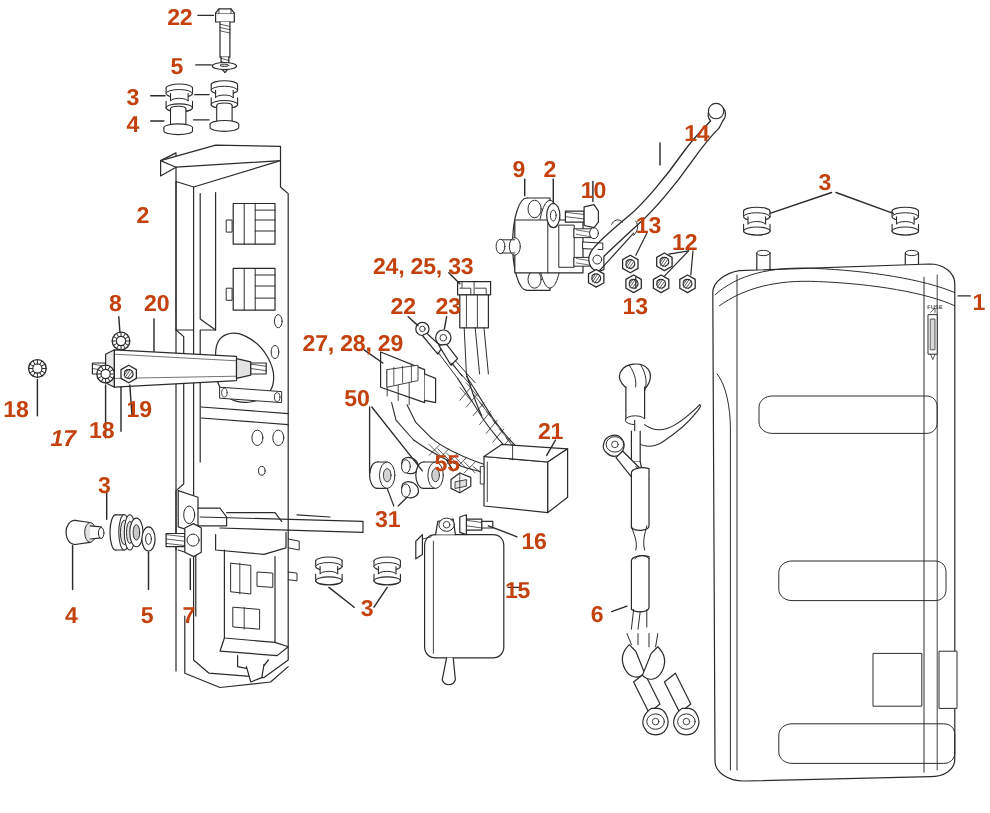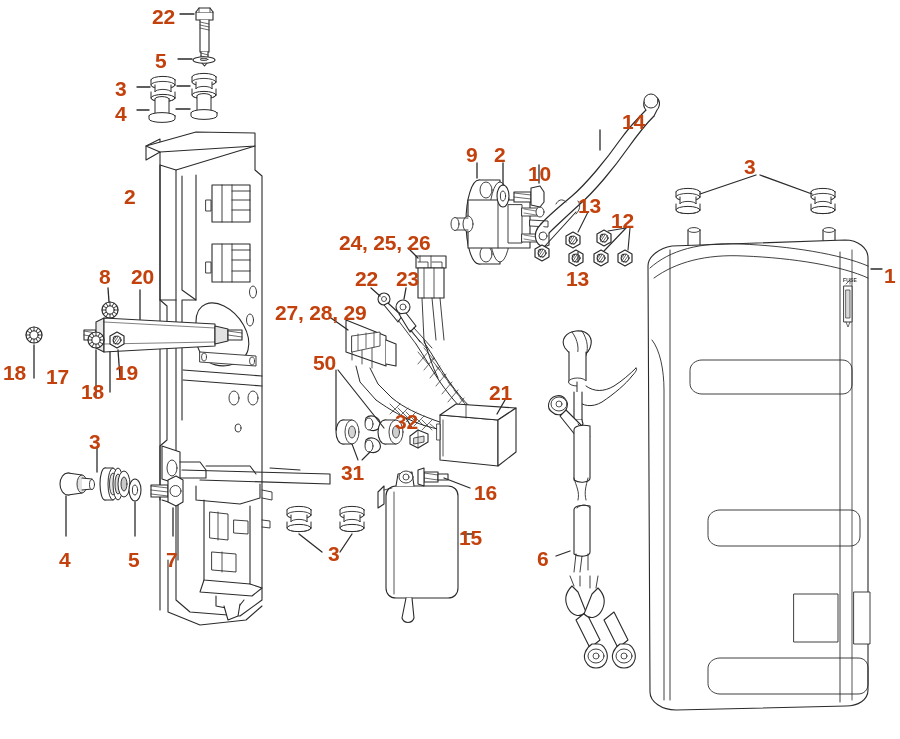--- a/index.html
+++ b/index.html
@@ -581,34 +581,34 @@
       <div class="callout cl-lg" style="left: 124px; top: 186px;">2</div>
       <div class="callout cl-lg" style="left: 466px; top: 144px;">9</div>
       <div class="callout cl-lg" style="left: 494px; top: 144px;">2</div>
       <div class="callout cl-lg" style="left: 528px; top: 147px; margin-top: 16px;">10</div>
       <div class="callout cl-lg" style="left: 590px; top: 111px; margin-left: 32px;">14</div>
       <div class="callout cl-lg" style="left: 578px; top: 195px;">13</div>
       <div class="callout cl-lg" style="left: 611px; top: 210px;">12</div>
       <div class="callout cl-lg" style="left: 566px; top: 268px;">13</div>
       <div class="callout cl-lg" style="left: 744px; top: 156px;">3</div>
       <div class="callout cl-lg" style="left: 884px; top: 265px;">1</div>
-      <div class="callout cl-lg" style="left: 339px; top: 232px;">24, 25, 26</div>
+      <div class="callout cl-lg" style="left: 339px; top: 232px;">24, 25, 33</div>
       <div class="callout cl-lg" style="left: 355px; top: 268px;">22</div>
       <div class="callout cl-lg" style="left: 396px; top: 268px;">23</div>
       <div class="callout cl-lg" style="left: 275px; top: 302px;">27, 28, 29</div>
       <div class="callout cl-lg" style="left: 313px; top: 352px;">50</div>
-      <div class="callout cl-lg" style="left: 395px; top: 411px;">32</div>
+      <div class="callout cl-lg" style="left: 395px; top: 411px;">55</div>
       <div class="callout cl-lg" style="left: 341px; top: 462px;">31</div>
       <div class="callout cl-lg" style="left: 489px; top: 382px;">21</div>
       <div class="callout cl-lg" style="left: 474px; top: 482px;">16</div>
       <div class="callout cl-lg" style="left: 459px; top: 527px;">15</div>
       <div class="callout cl-lg" style="left: 99px; top: 266px;">8</div>
       <div class="callout cl-lg" style="left: 131px; top: 266px;">20</div>
       <div class="callout cl-lg" style="left: 3px; top: 362px;">18</div>
-      <div class="callout cl-lg" style="left: 46px; top: 366px;">17</div>
+      <div class="callout cl-lg" style="left: 46px; top: 388px; font-style: italic;">17</div>
       <div class="callout cl-lg" style="left: 81px; top: 381px;">18</div>
       <div class="callout cl-lg" style="left: 115px; top: 362px;">19</div>
       <div class="callout cl-lg" style="left: 89px; top: 431px;">3</div>
       <div class="callout cl-lg" style="left: 59px; top: 549px;">4</div>
       <div class="callout cl-lg" style="left: 128px; top: 549px;">5</div>
       <div class="callout cl-lg" style="left: 166px; top: 549px;">7</div>
       <div class="callout cl-lg" style="left: 328px; top: 543px;">3</div>
       <div class="callout cl-lg" style="left: 537px; top: 548px;">6</div>
     </div>
 

